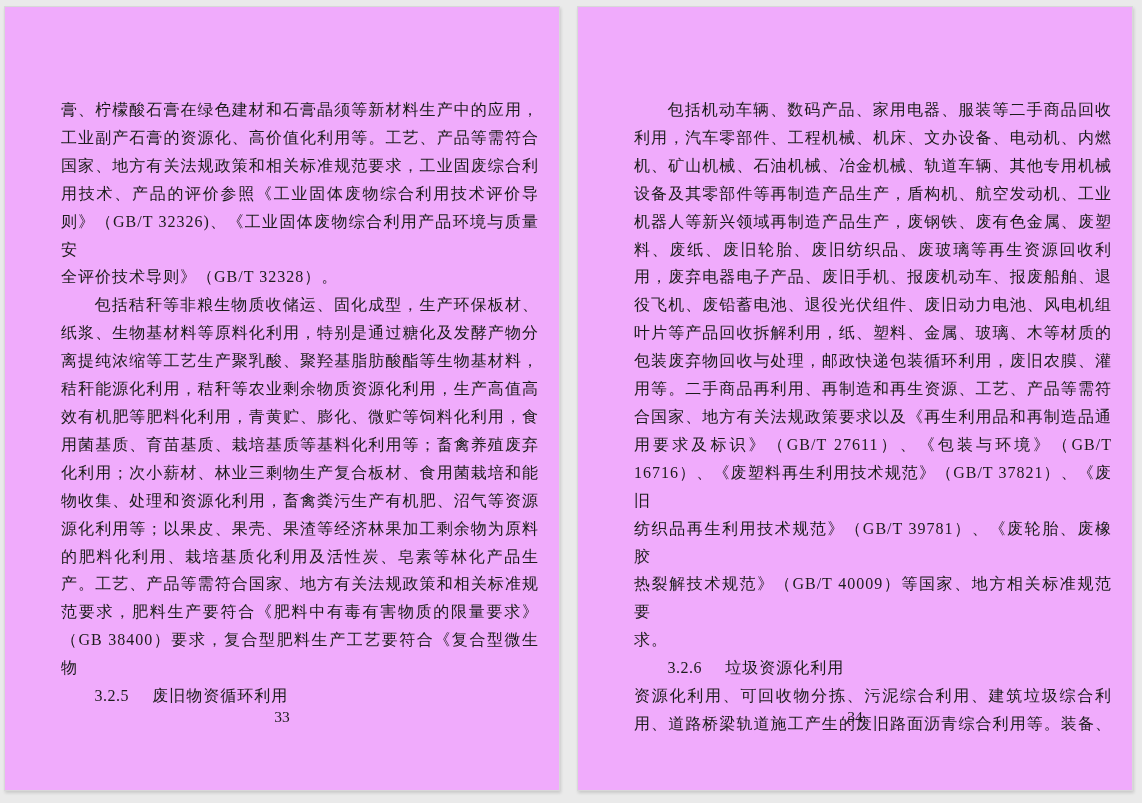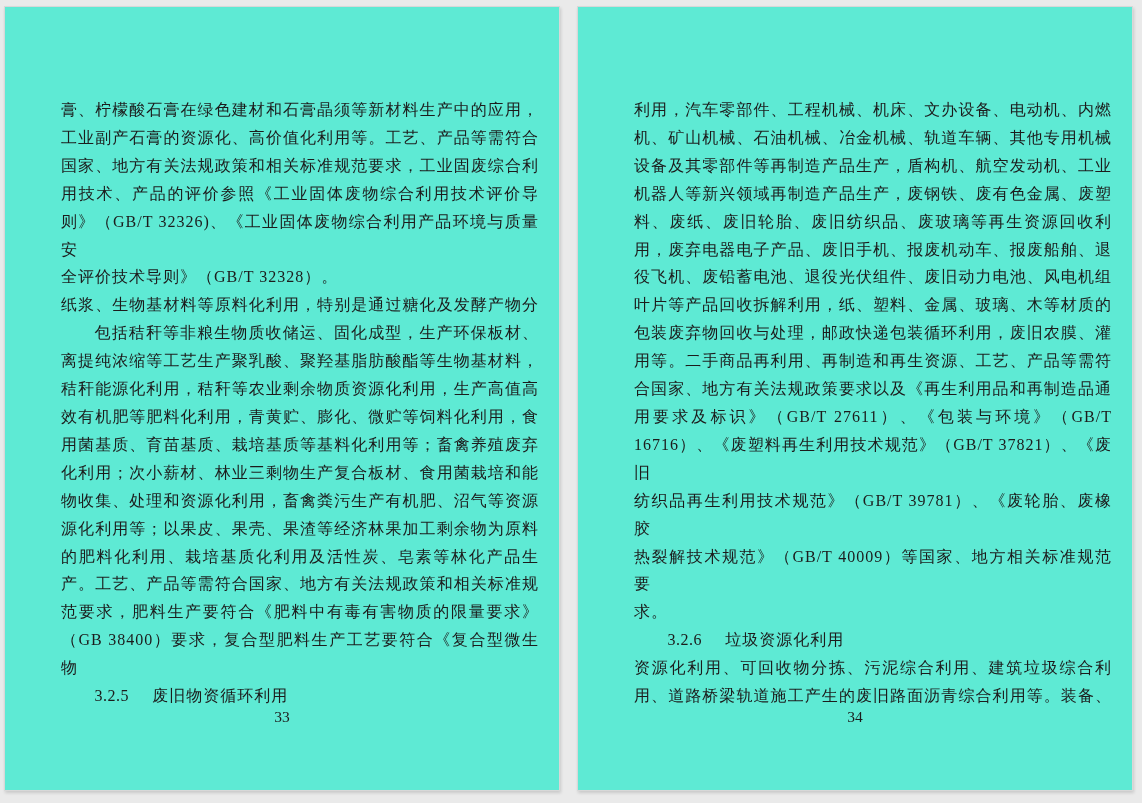--- a/index.html
+++ b/index.html
@@ -10,21 +10,21 @@
     background: #eaeaea;
     overflow: hidden;
     font-family: "Liberation Serif", "DejaVu Serif", serif;
     color: #1c1c1c;
   }
   .page {
     position: absolute;
     top: 6px;
     width: 556px;
     height: 785px;
-    background: #5eead4;
+    background: #f0abfc;
     border: 1px solid #d8d8d8;
     box-shadow: 1px 2px 3px rgba(0,0,0,0.14);
     box-sizing: border-box;
   }
   .page-left  { left: 4px; }
   .page-right { left: 577px; }
   .page-content {
     position: absolute;
     top: 89px;
     left: 56px;
@@ -61,40 +61,41 @@
 <div class="stage">
 
   <div class="page page-left">
     <div class="page-content">
         <div class="line body">膏、柠檬酸石膏在绿色建材和石膏晶须等新材料生产中的应用，</div>
         <div class="line body">工业副产石膏的资源化、高价值化利用等。工艺、产品等需符合</div>
         <div class="line body">国家、地方有关法规政策和相关标准规范要求，工业固废综合利</div>
         <div class="line body">用技术、产品的评价参照《工业固体废物综合利用技术评价导</div>
         <div class="line body">则》（GB/T 32326)、《工业固体废物综合利用产品环境与质量安</div>
         <div class="line end">全评价技术导则》（GB/T 32328）。</div>
+        <div class="line indent">包括秸秆等非粮生物质收储运、固化成型，生产环保板材、</div>
         <div class="line body">纸浆、生物基材料等原料化利用，特别是通过糖化及发酵产物分</div>
-        <div class="line indent">包括秸秆等非粮生物质收储运、固化成型，生产环保板材、</div>
         <div class="line body">离提纯浓缩等工艺生产聚乳酸、聚羟基脂肪酸酯等生物基材料，</div>
         <div class="line body">秸秆能源化利用，秸秆等农业剩余物质资源化利用，生产高值高</div>
         <div class="line body">效有机肥等肥料化利用，青黄贮、膨化、微贮等饲料化利用，食</div>
         <div class="line body">用菌基质、育苗基质、栽培基质等基料化利用等；畜禽养殖废弃</div>
         <div class="line body">化利用；次小薪材、林业三剩物生产复合板材、食用菌栽培和能</div>
         <div class="line body">物收集、处理和资源化利用，畜禽粪污生产有机肥、沼气等资源</div>
         <div class="line body">源化利用等；以果皮、果壳、果渣等经济林果加工剩余物为原料</div>
         <div class="line body">的肥料化利用、栽培基质化利用及活性炭、皂素等林化产品生</div>
         <div class="line body">产。工艺、产品等需符合国家、地方有关法规政策和相关标准规</div>
         <div class="line body">范要求，肥料生产要符合《肥料中有毒有害物质的限量要求》</div>
         <div class="line body">（GB 38400）要求，复合型肥料生产工艺要符合《复合型微生物</div>
         <div class="line heading"><span class="h-num">3.2.5</span><span>废旧物资循环利用</span></div>
       </div>
     <div class="page-number">33</div>
   </div>
 
   <div class="page page-right">
     <div class="page-content">
+        <div class="line indent">包括机动车辆、数码产品、家用电器、服装等二手商品回收</div>
         <div class="line body">利用，汽车零部件、工程机械、机床、文办设备、电动机、内燃</div>
         <div class="line body">机、矿山机械、石油机械、冶金机械、轨道车辆、其他专用机械</div>
         <div class="line body">设备及其零部件等再制造产品生产，盾构机、航空发动机、工业</div>
         <div class="line body">机器人等新兴领域再制造产品生产，废钢铁、废有色金属、废塑</div>
         <div class="line body">料、废纸、废旧轮胎、废旧纺织品、废玻璃等再生资源回收利</div>
         <div class="line body">用，废弃电器电子产品、废旧手机、报废机动车、报废船舶、退</div>
         <div class="line body">役飞机、废铅蓄电池、退役光伏组件、废旧动力电池、风电机组</div>
         <div class="line body">叶片等产品回收拆解利用，纸、塑料、金属、玻璃、木等材质的</div>
         <div class="line body">包装废弃物回收与处理，邮政快递包装循环利用，废旧农膜、灌</div>
         <div class="line body">用等。二手商品再利用、再制造和再生资源、工艺、产品等需符</div>

